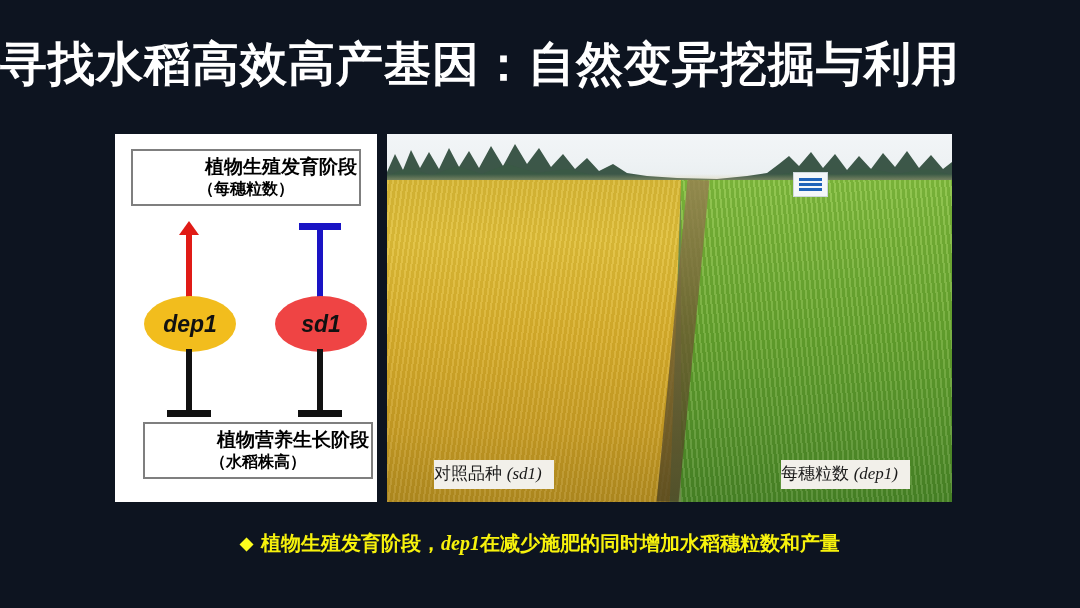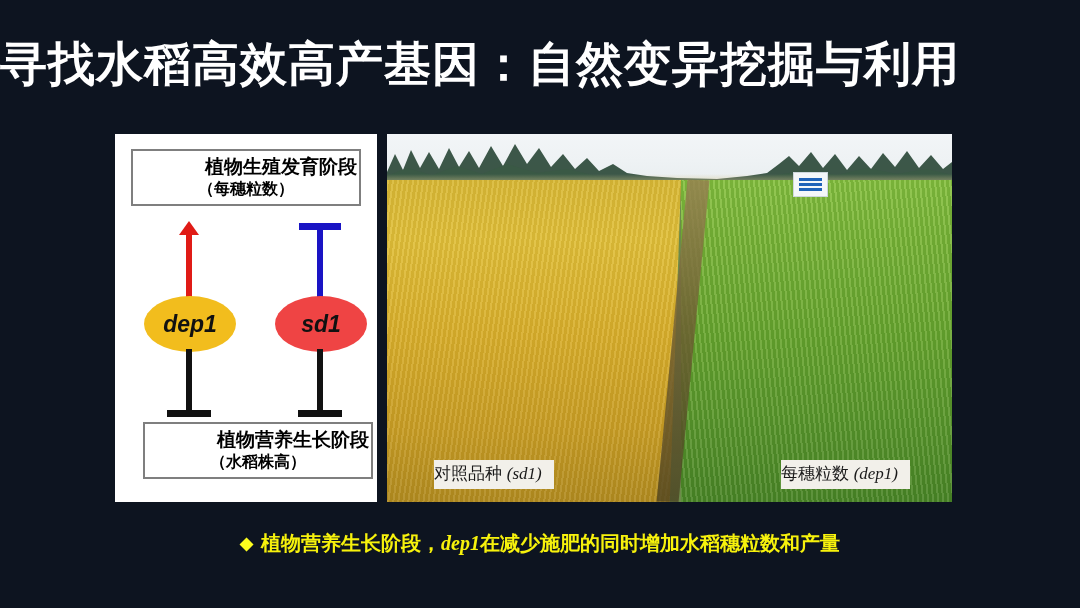--- a/index.html
+++ b/index.html
@@ -338,14 +338,14 @@
   <div class="photo-label left">
     <span>对照品种 </span><em>(sd1)</em>
   </div>
 
   <div class="photo-label right">
     <span>每穗粒数 </span><em>(dep1)</em>
   </div>
 </div>
 
 <div class="caption">
-  <span class="bullet">◆</span><span>植物营养生长阶段，</span><em>dep1</em><span>在减少施肥的同时增加水稻穗粒数和产量</span>
+  <span class="bullet">◆</span><span>植物生殖发育阶段，</span><em>dep1</em><span>在减少施肥的同时增加水稻穗粒数和产量</span>
 </div>
 
 </body></html>

